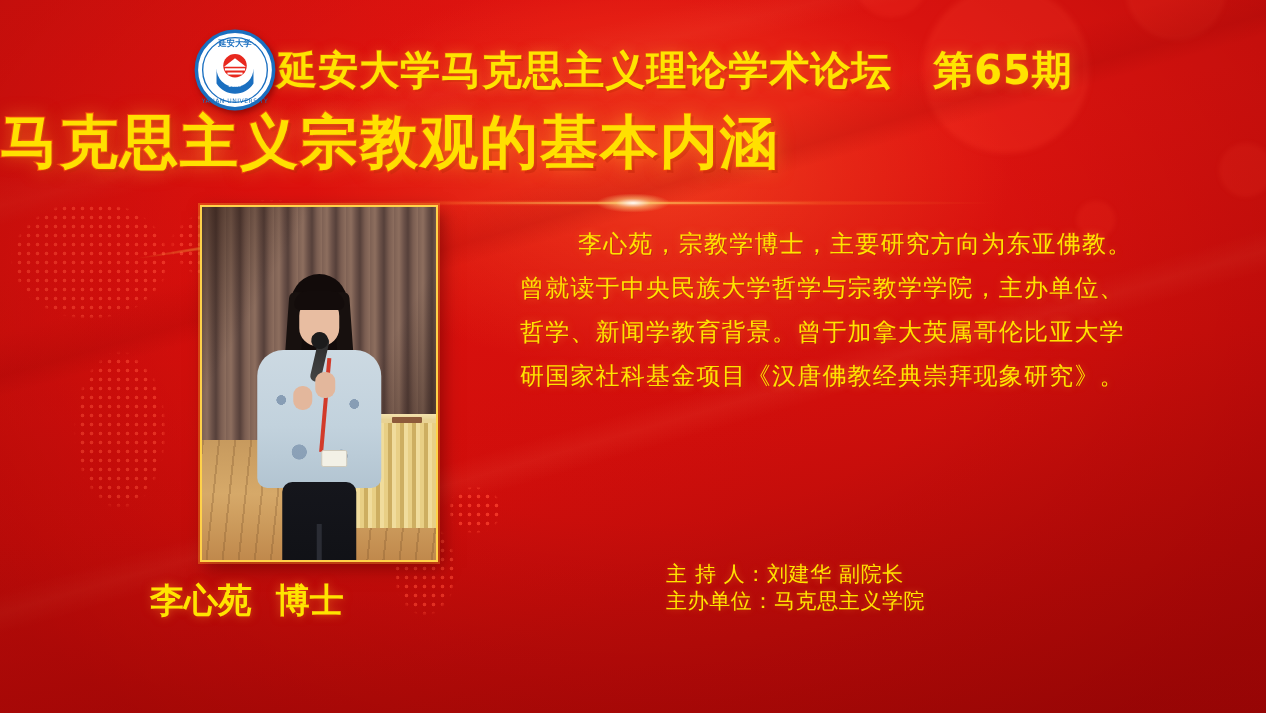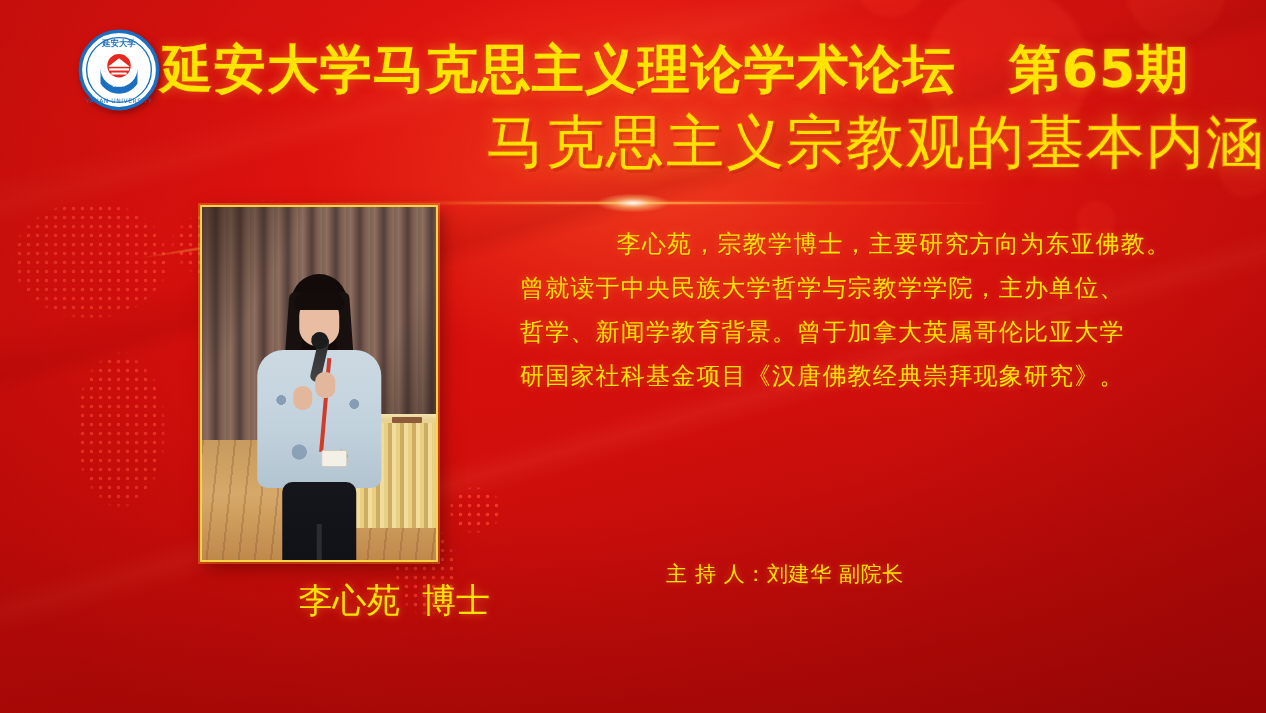--- a/index.html
+++ b/index.html
@@ -81,32 +81,32 @@
   }
 
   
   .header{
     position:absolute; left:0; top:28px; width:100%;
     display:flex; align-items:center; justify-content:center; 
   }
   .logo{ width:84px; height:84px; flex:0 0 84px; filter:drop-shadow(2px 3px 3px rgba(80,0,0,.5)); }
   .forum-line{
     font-family:"DejaVu Sans","Liberation Sans",sans-serif;
-    font-size:52px; font-weight:bold; letter-spacing:1px;
+    font-size:40px; font-weight:bold; letter-spacing:1px;
     color:#ffe400;
     -webkit-text-stroke:1.5px #e03a10;
     paint-order:stroke fill;
     text-shadow:0 0 12px rgba(255,150,40,.55), 2px 2px 0 rgba(200,30,10,.55);
     white-space:pre;
   }
 
   .main-title{
     position:absolute; left:0; top:104px; width:100%;
-    text-align:right;
-    font-size:58px; font-weight:normal; letter-spacing:2px;
+    text-align:left;
+    font-size:58px; font-weight:bold; letter-spacing:2px;
     color:#ffe000;
     -webkit-text-stroke:2.2px #ef3c0c;
     paint-order:stroke fill;
     text-shadow:0 0 18px rgba(255,160,40,.6), 3px 3px 0 rgba(190,25,8,.5);
     white-space:pre;
   }
 
   
   .photo-frame{
     position:absolute; left:200px; top:205px; width:238px; height:357px;
@@ -208,38 +208,38 @@
     position:absolute; left:50%; top:208px; transform:translateX(-50%);
     width:74px; height:112px;
     background:linear-gradient(180deg,#15161c 0%, #0f1014 100%);
     border-radius:10px 10px 4px 4px;
   }
   .ph-pants-split{
     position:absolute; left:50%; top:250px; transform:translateX(-50%);
     width:5px; height:70px; background:#2a2c34;
   }
   .photo-caption{
-    position:absolute; left:150px; top:578px; width:340px; text-align:right;
-    font-size:34px; font-weight:normal; color:#ffe400;
+    position:absolute; left:150px; top:578px; width:340px; text-align:left;
+    font-size:34px; font-weight:bold; color:#ffe400;
     text-shadow:0 0 10px rgba(255,150,40,.55), 2px 2px 0 rgba(190,25,8,.45);
     white-space:pre;
   }
 
   
   .bio{
     position:absolute; left:520px; top:222px; width:690px;
   }
   .bio-line{
     font-family:"DejaVu Serif","Liberation Serif",serif;
     font-size:24px; line-height:44px; color:#ffe300;
     letter-spacing:1.2px;
     text-shadow:0 0 8px rgba(255,160,50,.45), 1px 1px 0 rgba(180,20,6,.5);
     white-space:pre;
   }
-  .bio-line.indent{ text-indent:58px;text-align:center; }
+  .bio-line.indent{ text-indent:58px; }
 
   
   .details{ position:absolute; left:666px; top:561px; }
   .detail-line{
     font-family:"DejaVu Serif","Liberation Serif",serif;
     font-size:21px; line-height:26.5px; color:#ffe300;
     letter-spacing:.6px;
     text-shadow:0 0 7px rgba(255,160,50,.4), 1px 1px 0 rgba(180,20,6,.5);
     white-space:pre;
   }
@@ -311,15 +311,16 @@
 
   <div class="bio">
     <div class="bio-line indent">李心苑，宗教学博士，主要研究方向为东亚佛教。</div>
     <div class="bio-line">曾就读于中央民族大学哲学与宗教学学院，主办单位、</div>
     <div class="bio-line">哲学、新闻学教育背景。曾于加拿大英属哥伦比亚大学</div>
     <div class="bio-line">研国家社科基金项目《汉唐佛教经典崇拜现象研究》。</div>
   </div>
 
   <div class="details">
     <div class="detail-line">主 持 人：刘建华 副院长</div>
+    <div class="detail-line">主办单位：马克思主义学院</div>
   </div>
 
 </div>
 
 </body></html>

